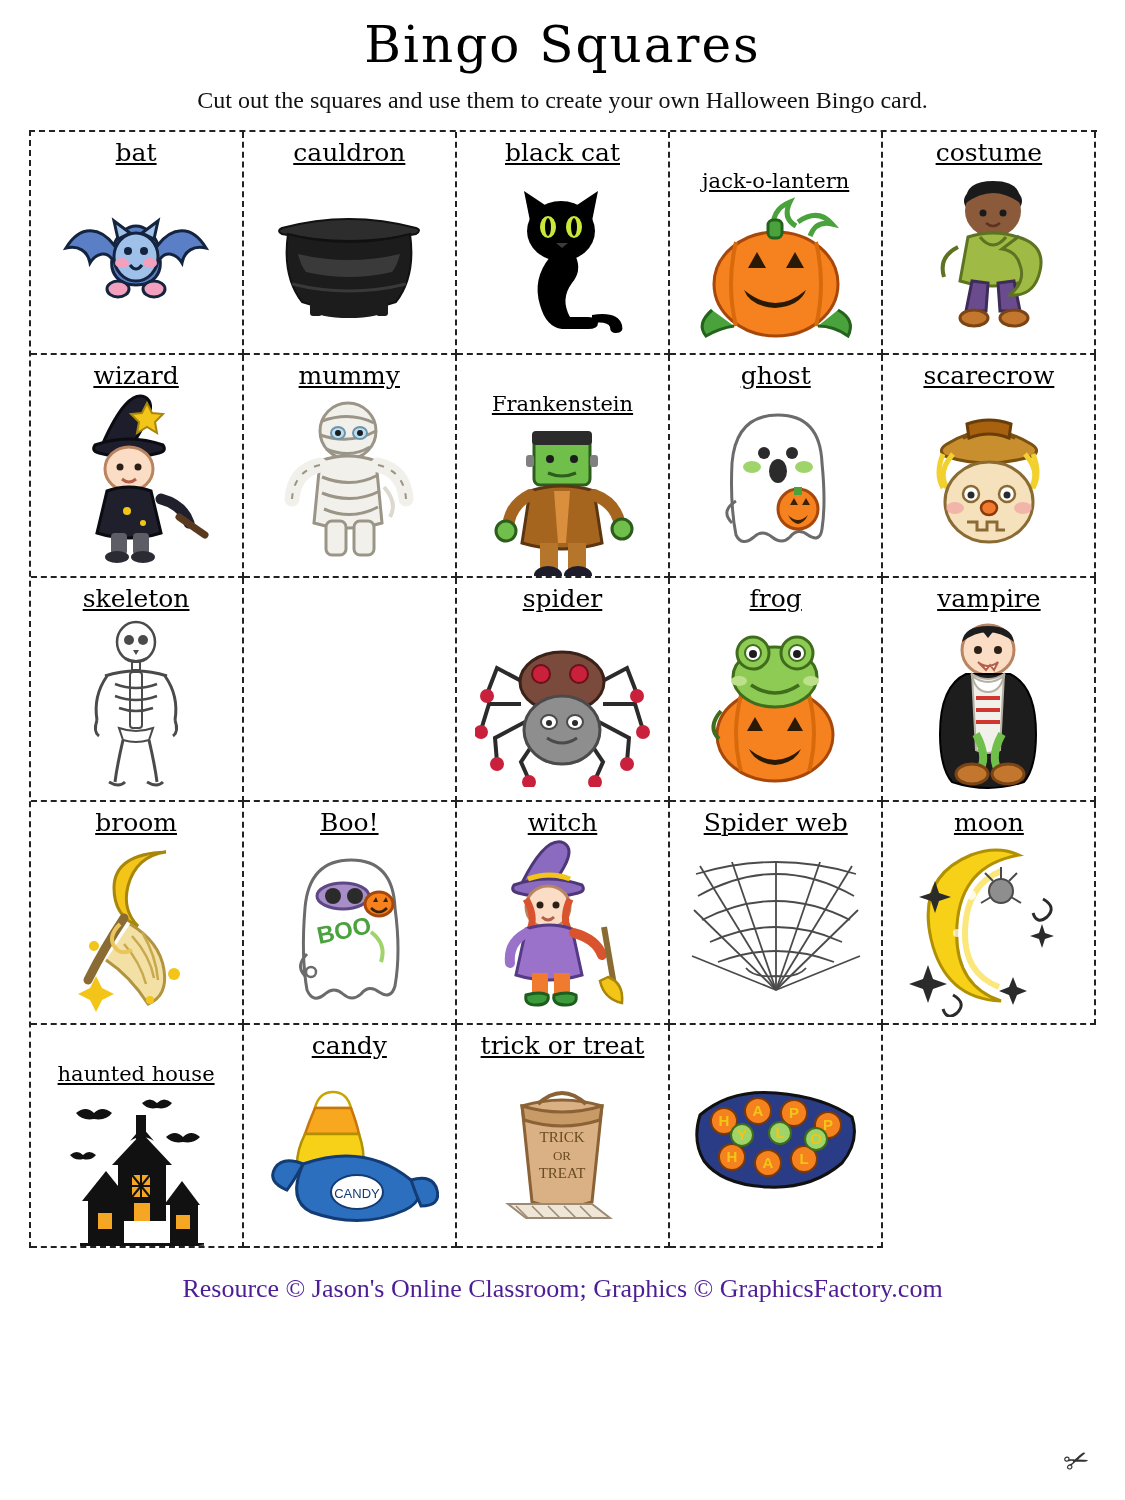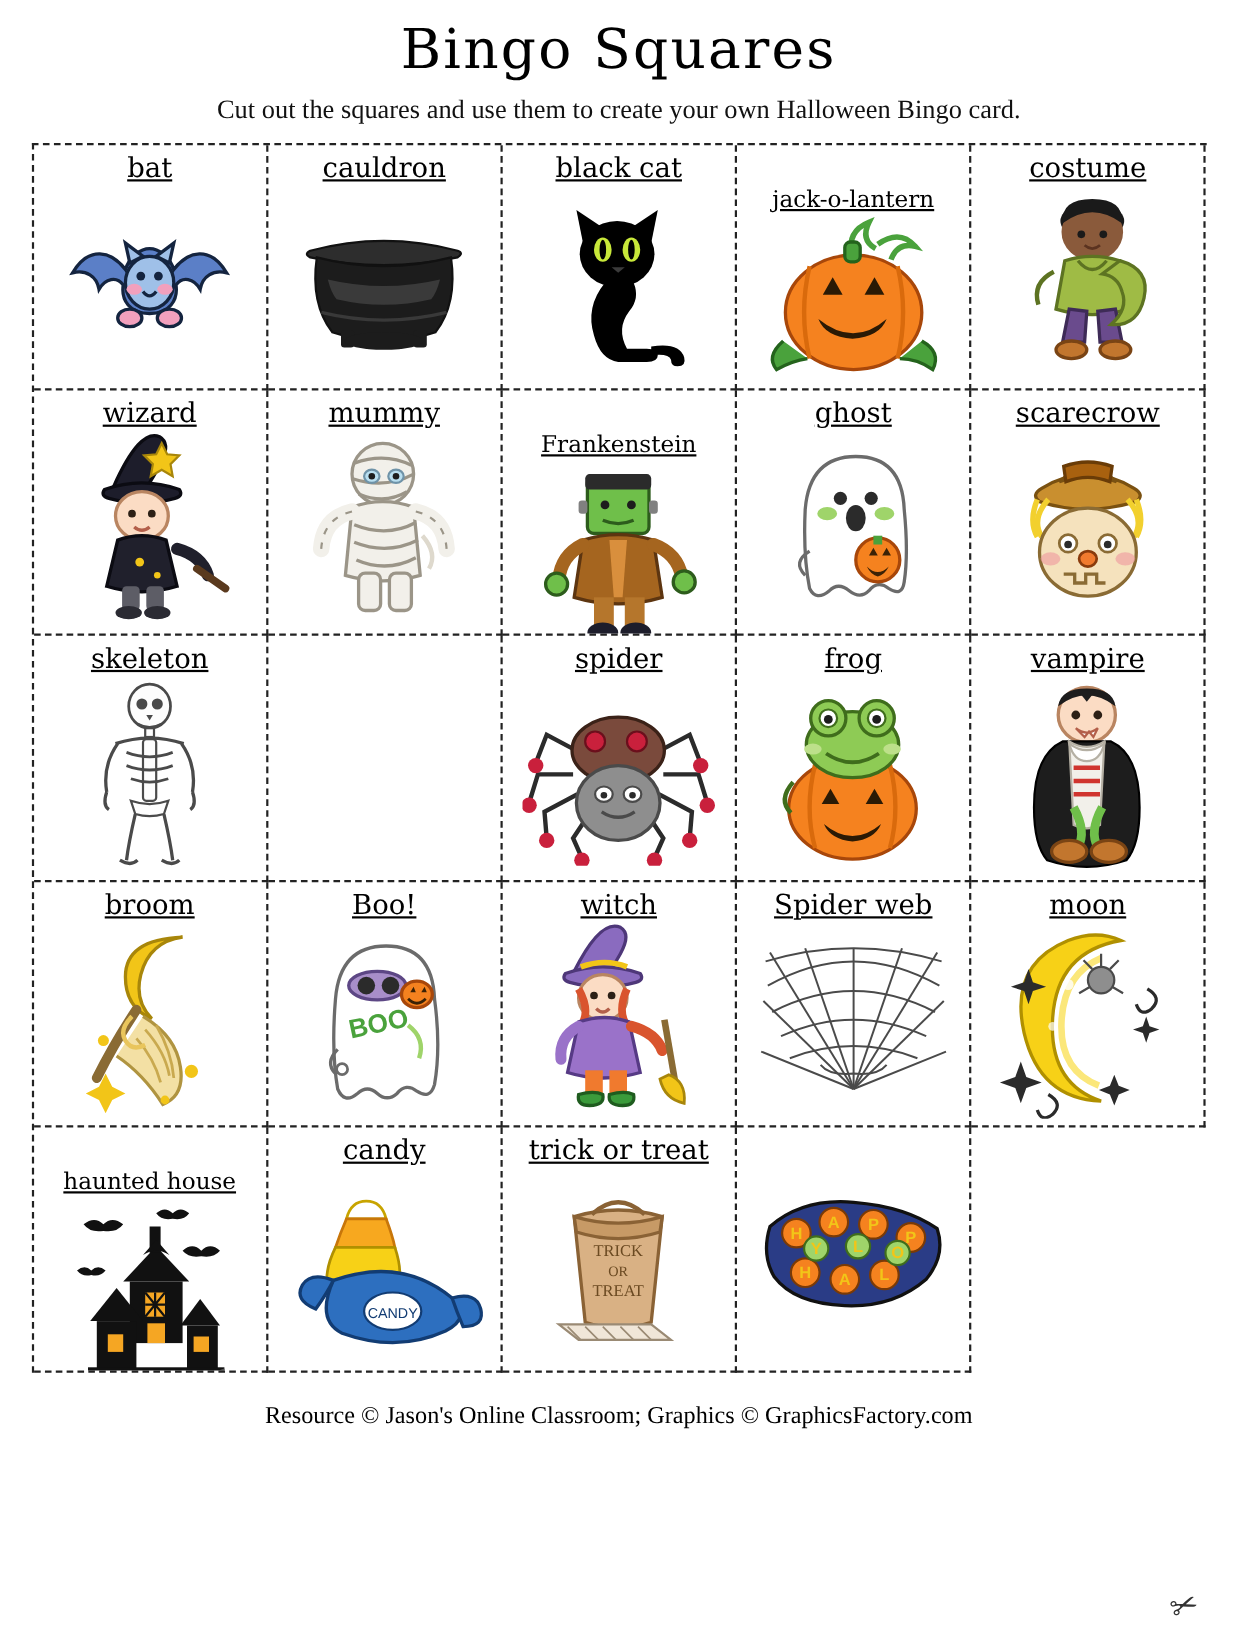--- a/index.html
+++ b/index.html
@@ -83,23 +83,23 @@
     display: flex;
     align-items: center;
     justify-content: center;
   }
   .art svg {
     display: block;
   }
   .footer {
     text-align: center;
     font-family: "Liberation Serif", serif;
-    font-size: 22px;
+    font-size: 26px;
     margin-top: 26px;
-    color: #000000;
+    color: #4c1d95;
   }
   .scissors {
     position: absolute;
     right: 36px;
     bottom: 40px;
     font-size: 30px;
     transform: rotate(-20deg);
     color: #333;
   }
 </style>

